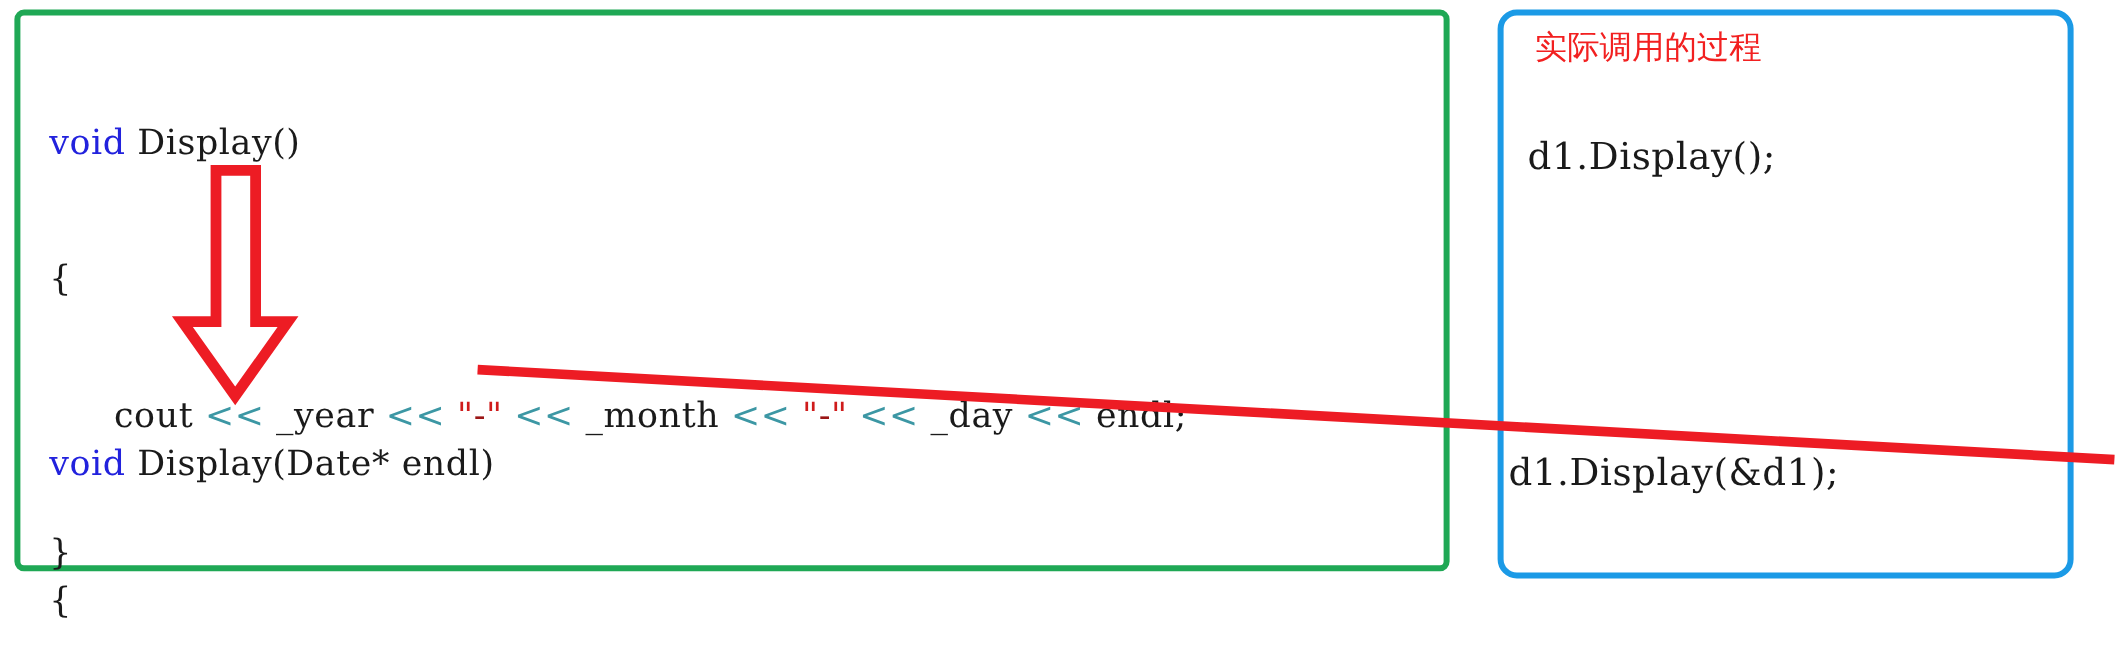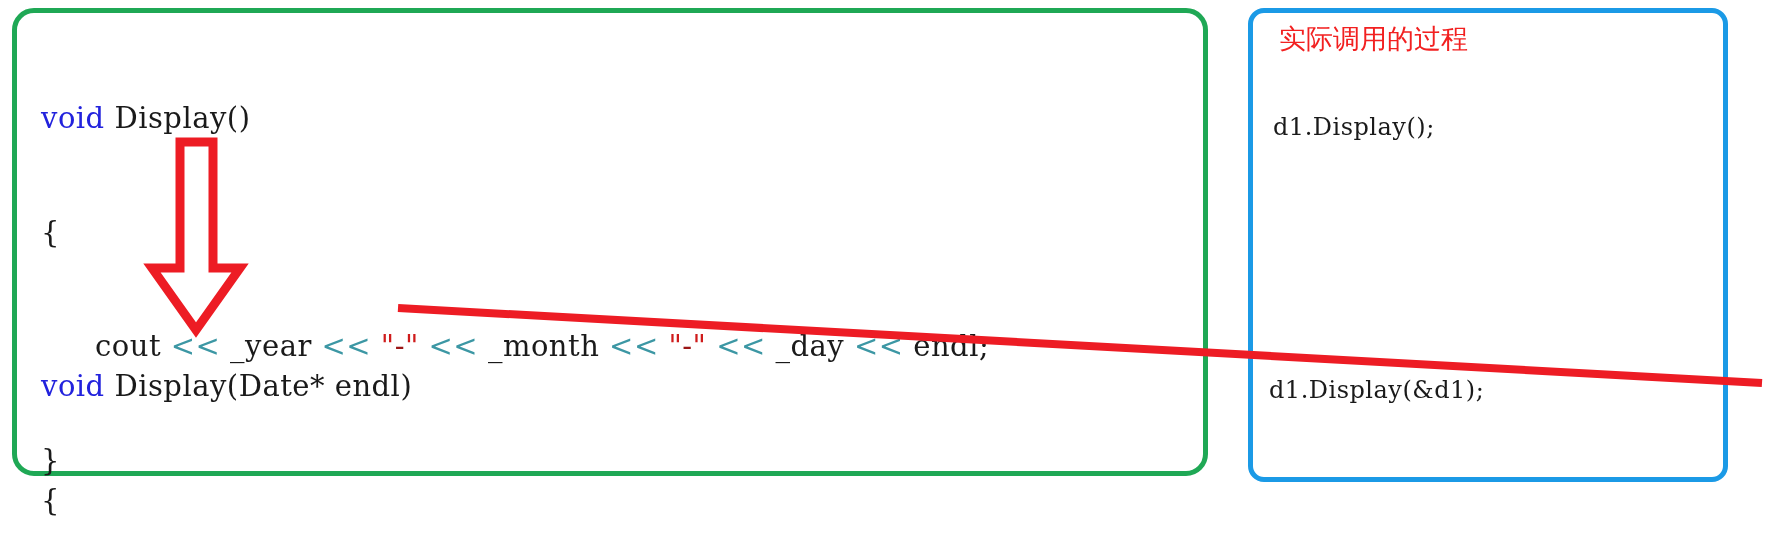--- a/index.html
+++ b/index.html
@@ -18,21 +18,21 @@
 
   
   .panel {
     position: absolute;
     background: #ffffff;
   }
   #left-panel {
     left: 12px; top: 8px;
     width: 1196px; height: 468px;
     border: 5px solid #1fa855;
-    border-radius: 22px;
+    border-radius: 8px;
   }
   #right-panel {
     left: 1248px; top: 8px;
     width: 480px; height: 474px;
     border: 5px solid #1b9ae6;
     border-radius: 16px;
   }
 
   
   .code-block {
@@ -62,27 +62,27 @@
     left: 26px; top: 8px;
     font-family: "DejaVu Sans", "Liberation Sans", sans-serif;
     font-size: 27px;
     color: #f22020;
     white-space: pre;
   }
   .call-line {
     position: absolute;
     left: 16px;
     font-family: "DejaVu Serif", "Liberation Serif", serif;
-    font-size: 24px;
+    font-size: 31px;
     color: #1a1a1a;
     white-space: pre;
     letter-spacing: 0.5px;
   }
   #call-1 { top: 100px; left: 20px; }
-  #call-2 { top: 363px; left: 16px; }
+  #call-2 { top: 363px; left: 4px; }
 
   
   #overlay {
     position: absolute; left: 0; top: 0;
     width: 1768px; height: 552px;
     pointer-events: none;
   }
 </style>
 </head>
 <body>

